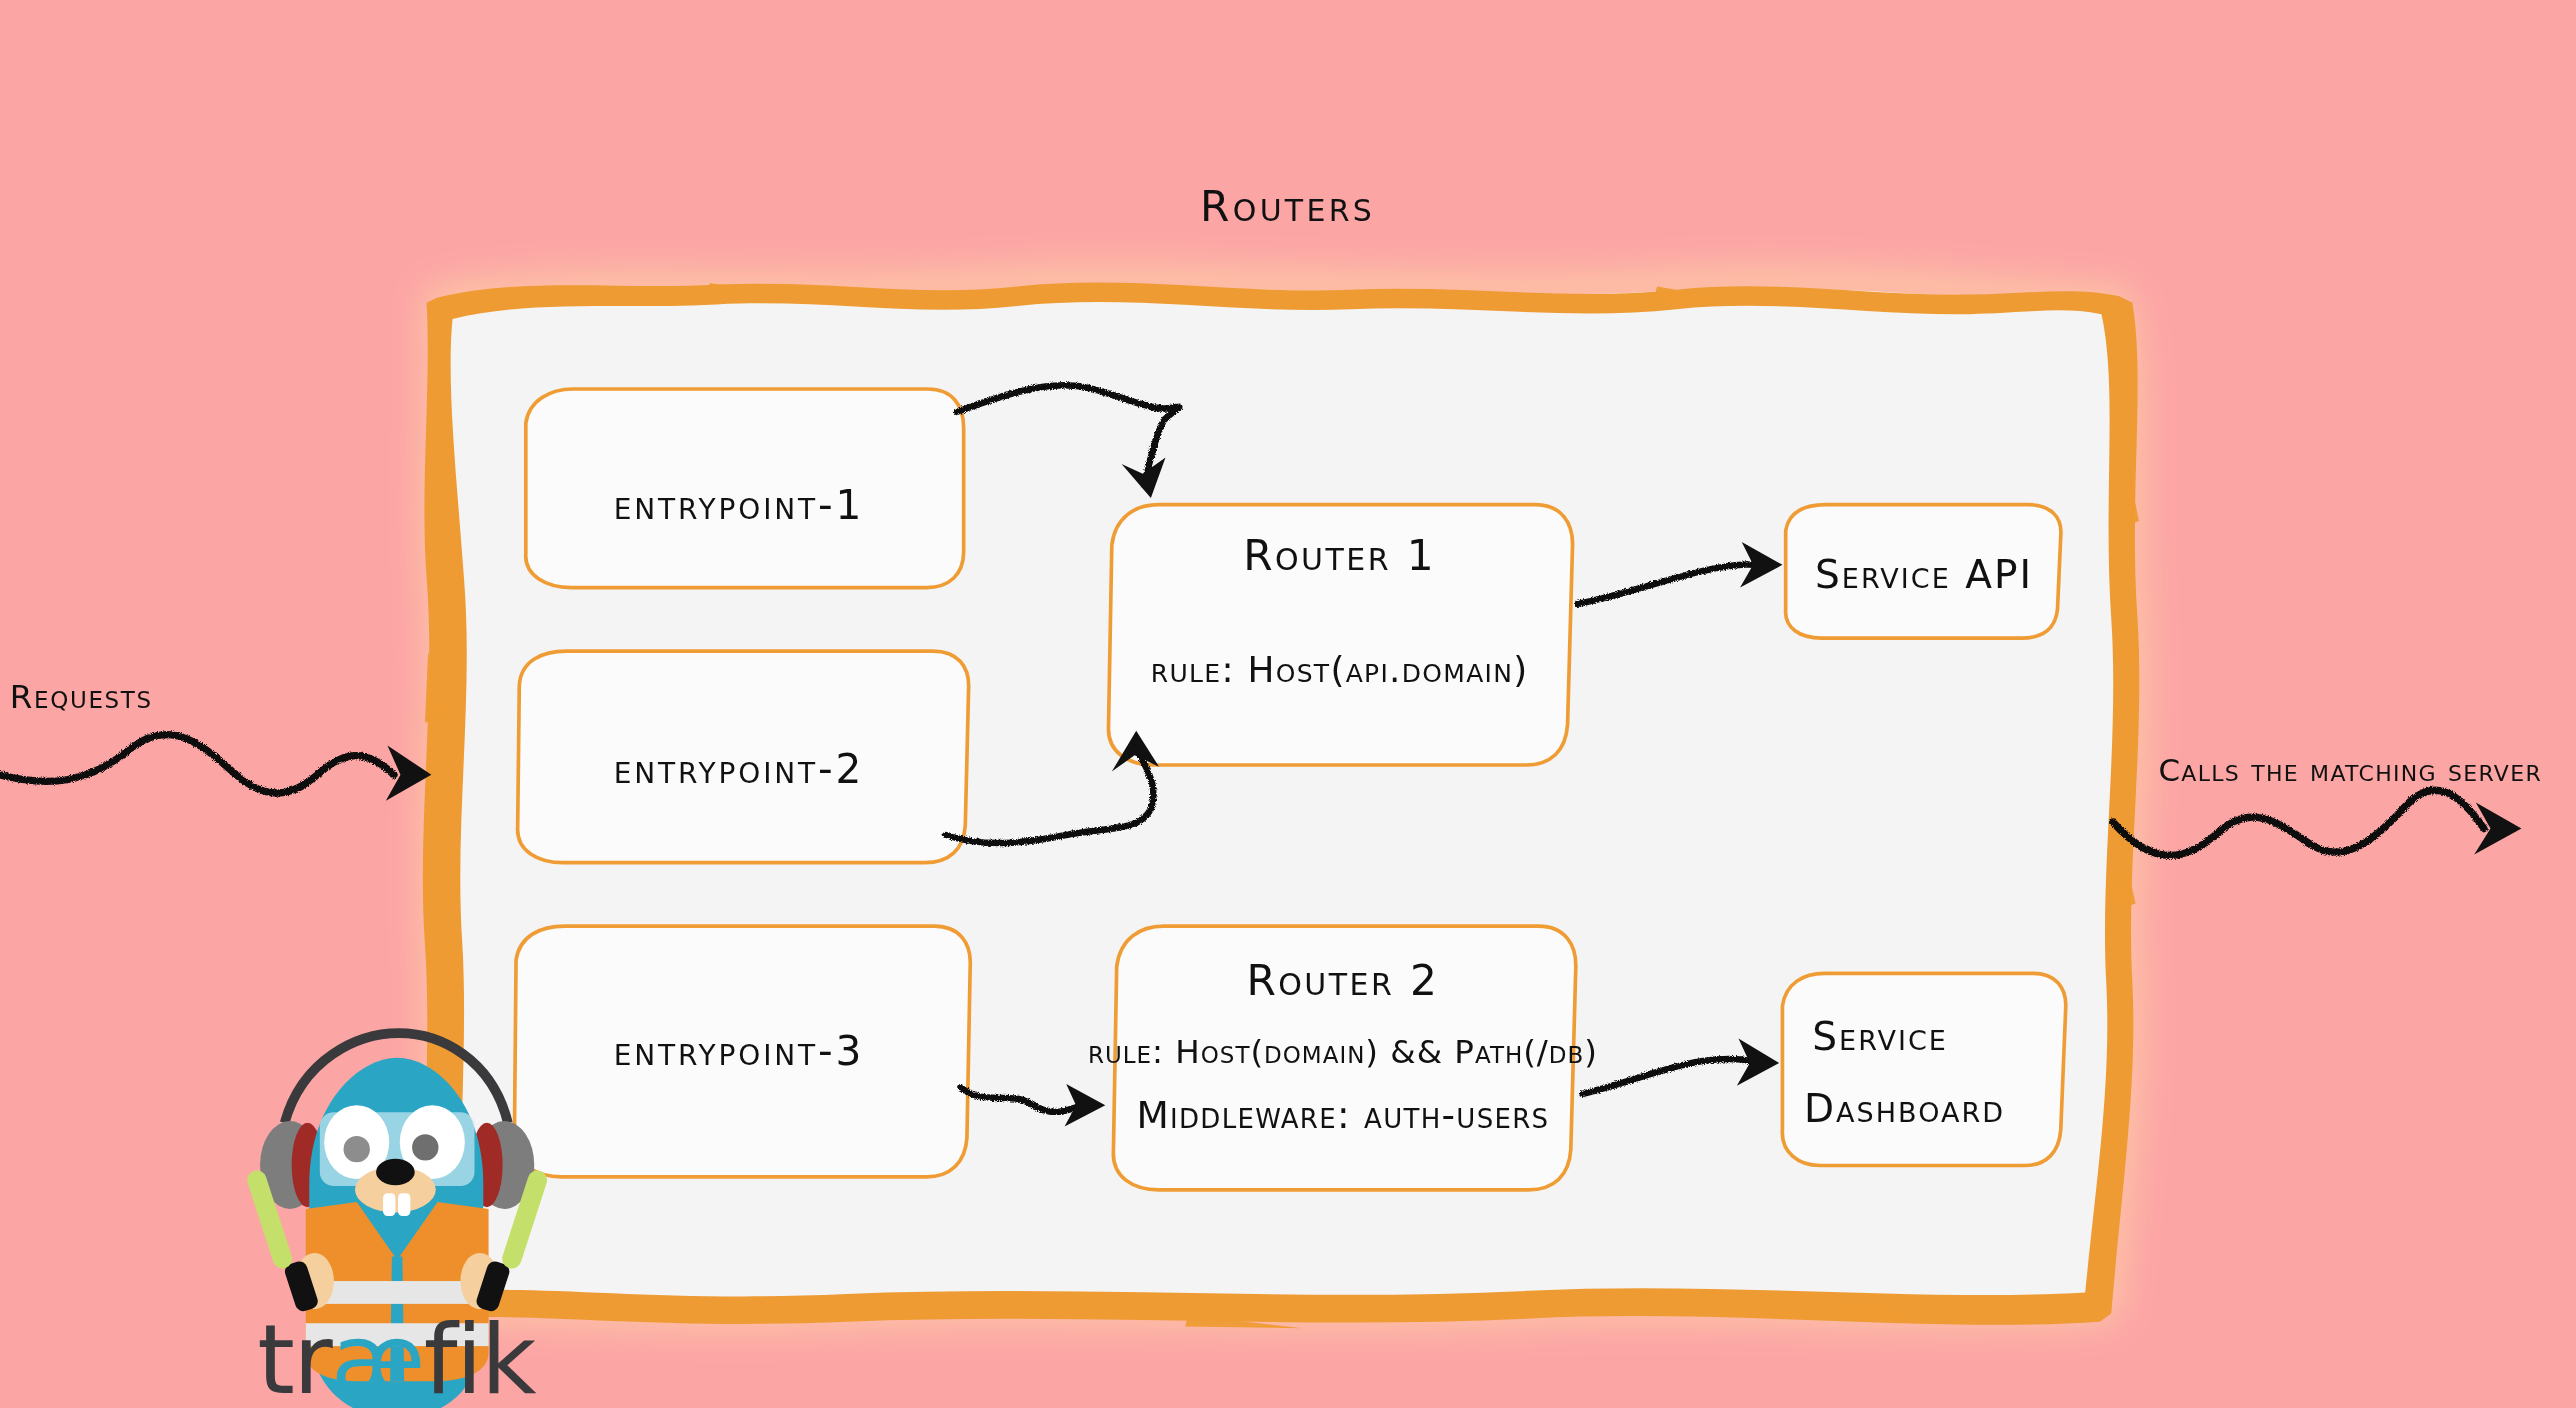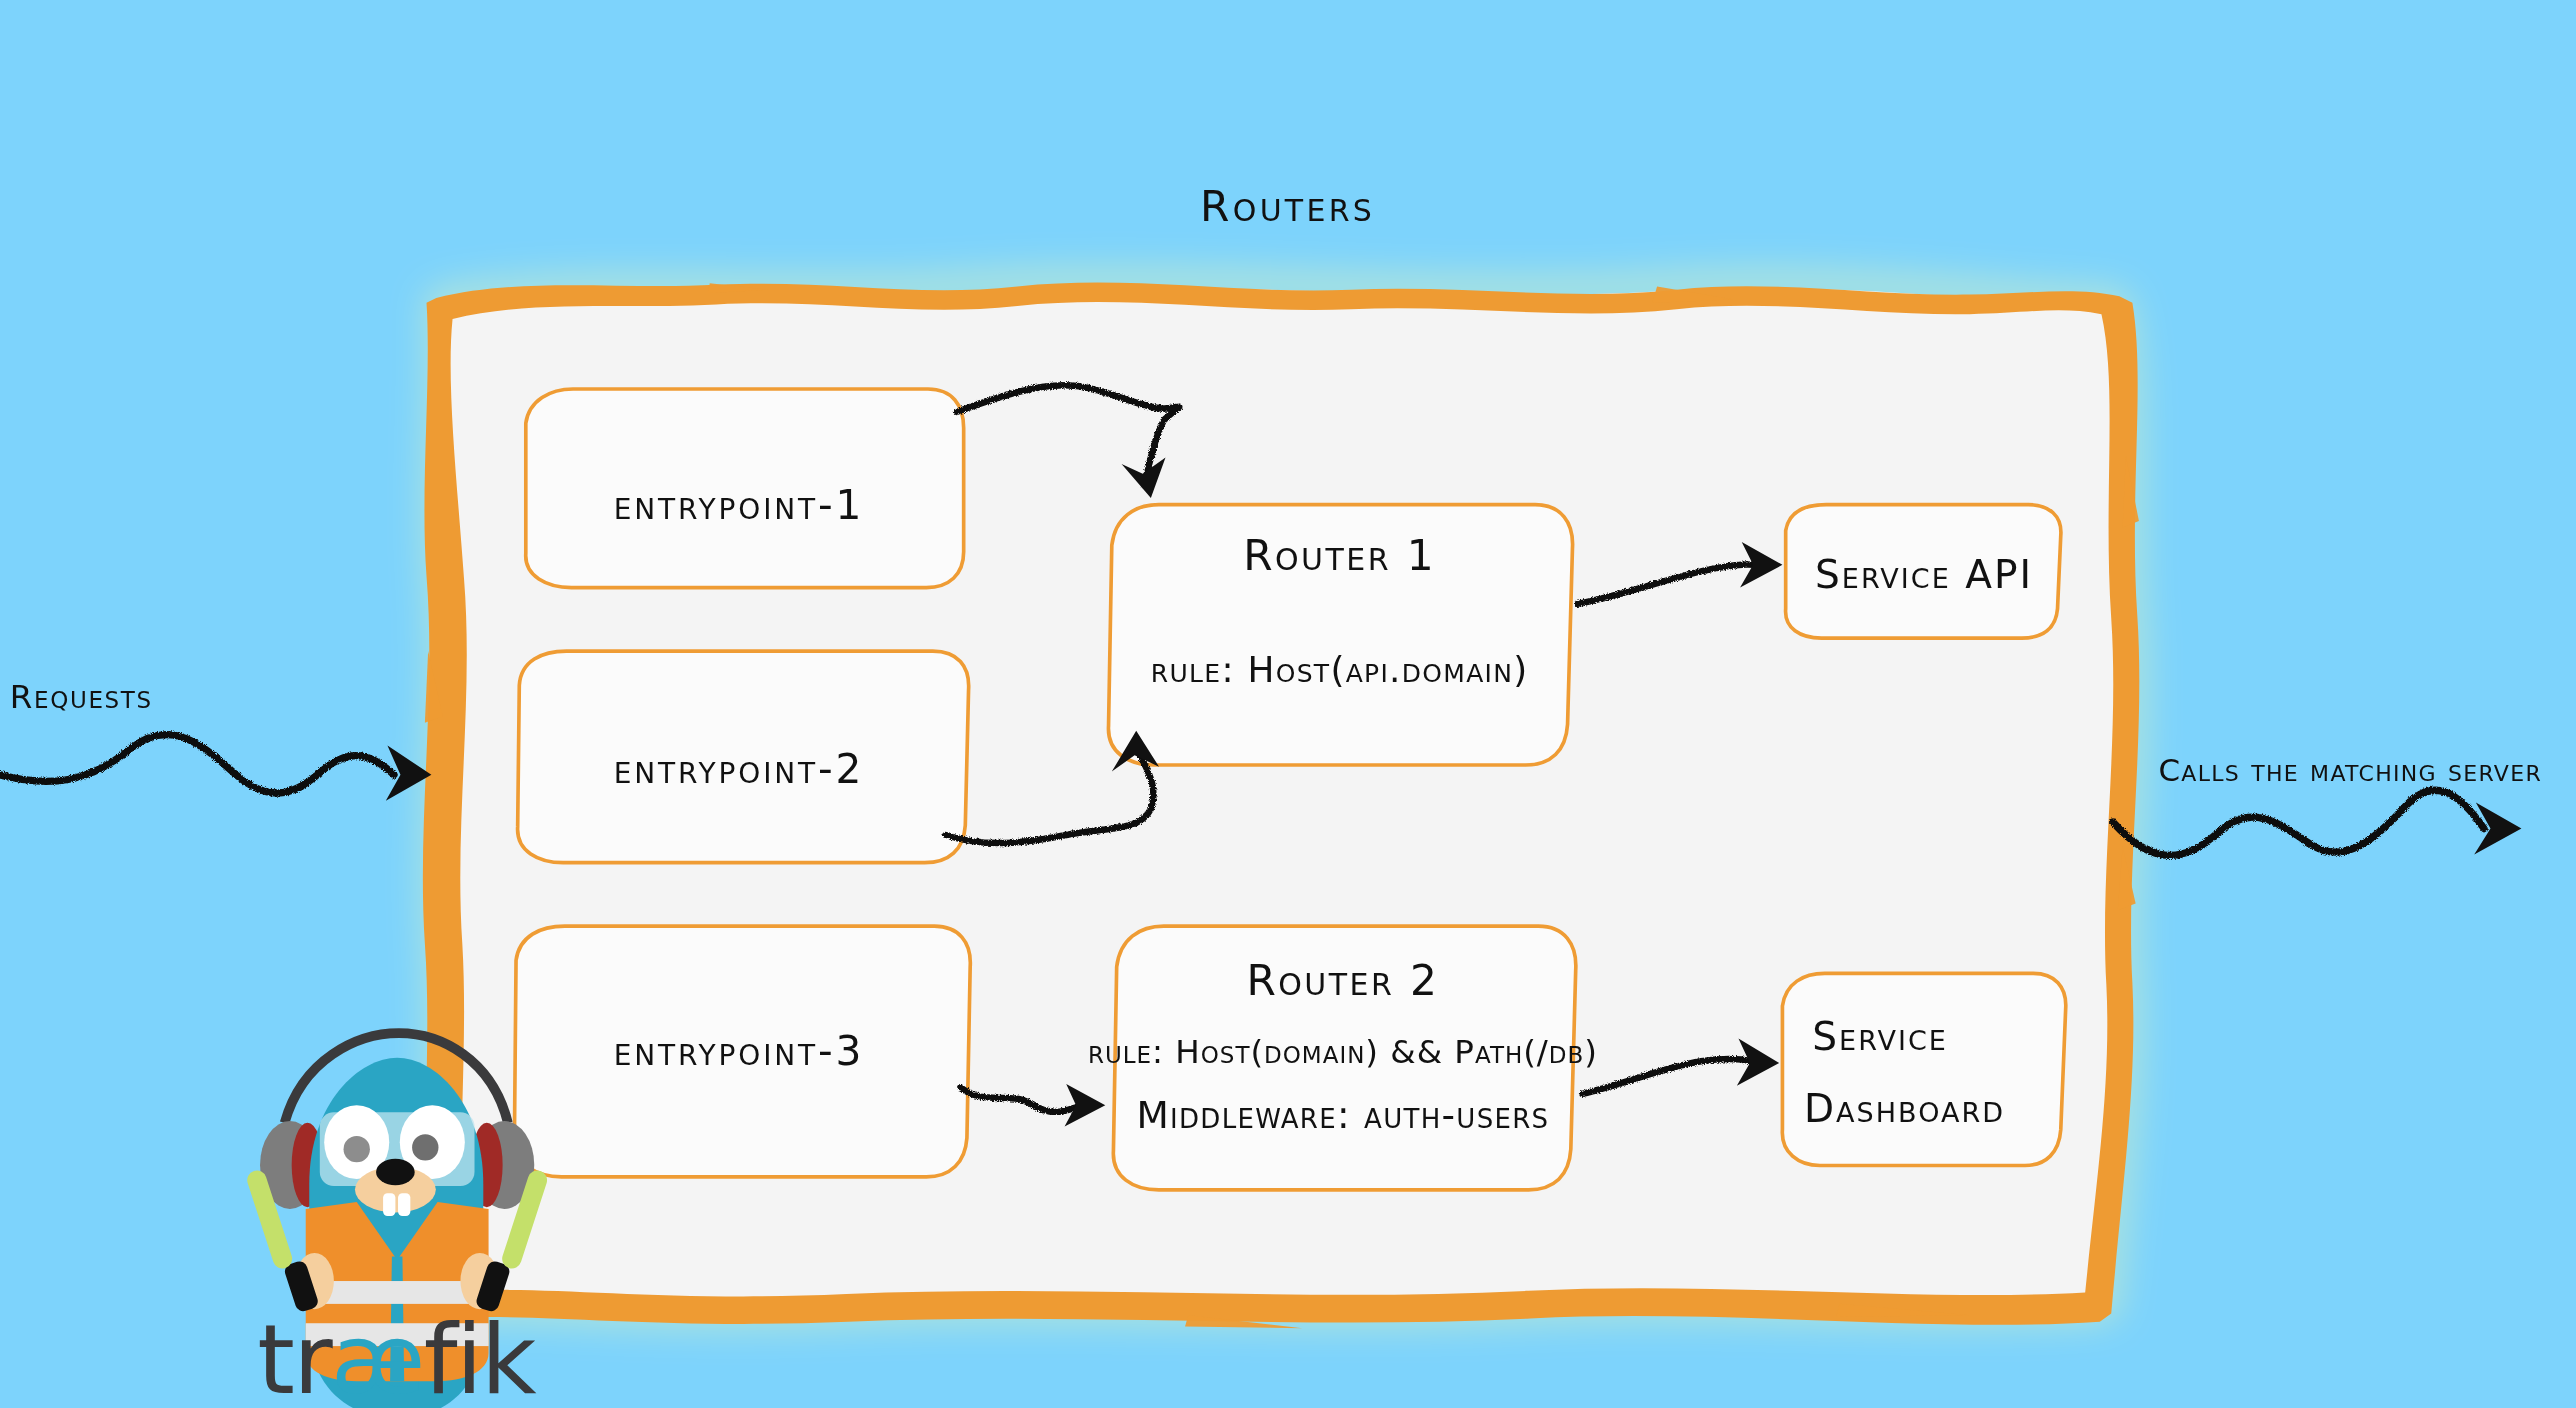--- a/index.html
+++ b/index.html
@@ -5,21 +5,21 @@
   html, body {
     margin: 0; padding: 0;
     background: #ffffff;
     width: 2576px; height: 1408px;
     overflow: hidden;
     font-family: "DejaVu Sans", sans-serif;
   }
   #stage {
     position: relative;
     width: 2576px; height: 1408px;
-    background: #7dd3fc;
+    background: #fca5a5;
   }
   svg.layer {
     position: absolute; left: 0; top: 0;
     width: 2576px; height: 1408px;
     overflow: visible;
   }
   .hand {
     font-family: "DejaVu Sans", sans-serif;
     font-variant: small-caps;
     font-weight: 500;

